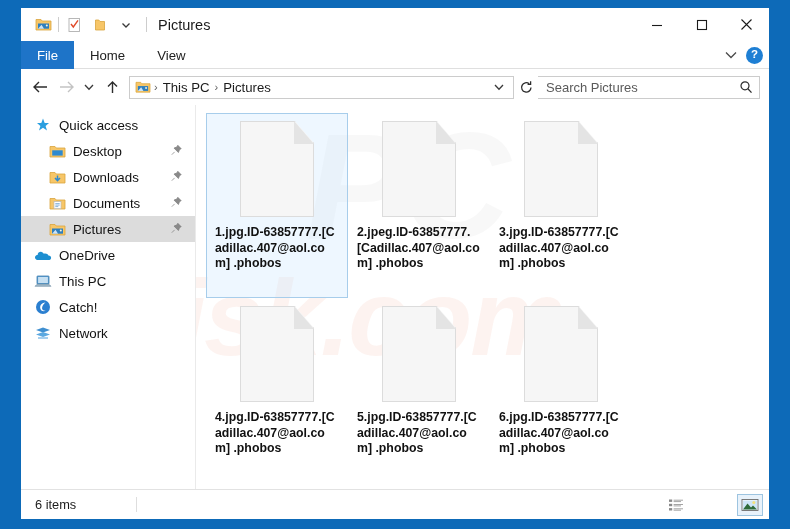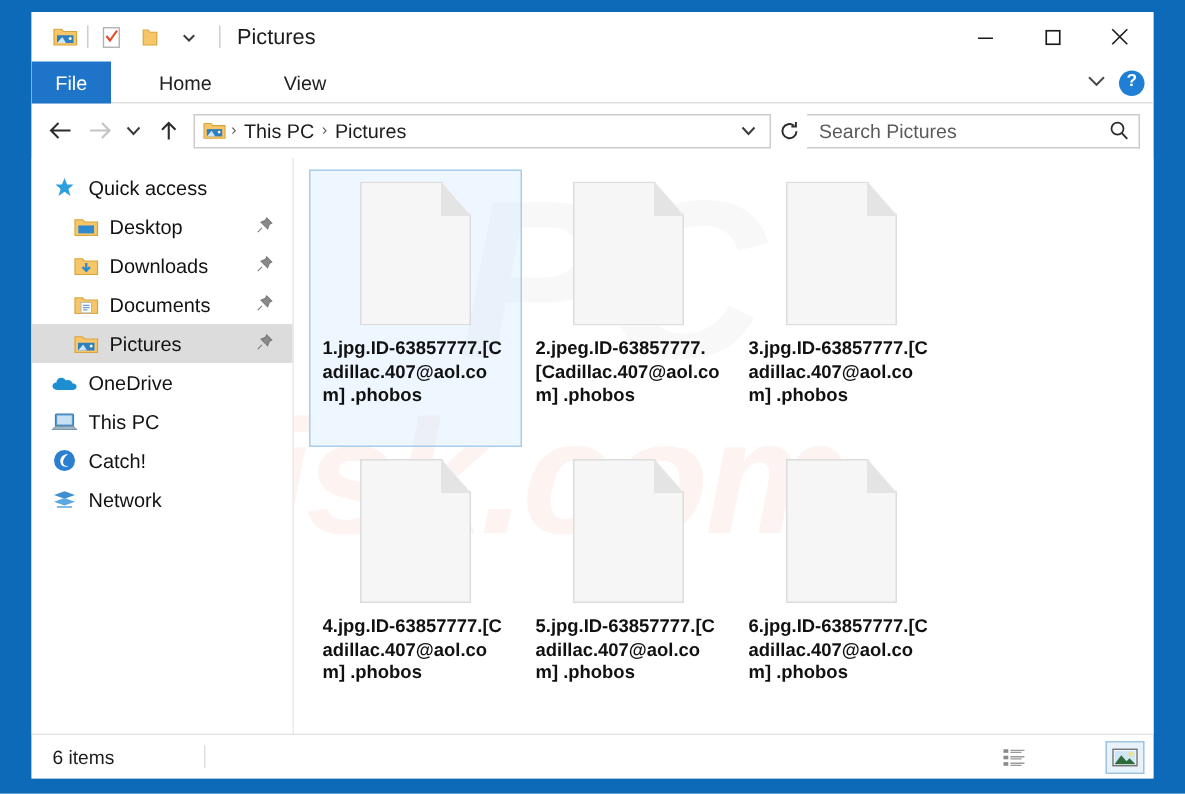--- a/index.html
+++ b/index.html
@@ -89,21 +89,20 @@
 
   
   .ribbon {
     height: 28px;
     flex: 0 0 28px;
     display: flex;
     align-items: stretch;
     background: #ffffff;
     position: relative;
     border-bottom: 1px solid #dfdfdf;
-    gap: 16px;
   }
 
   .tab {
     display: flex;
     align-items: center;
     justify-content: center;
     padding: 0 16px;
     font-size: 13.2px;
     color: #222222;
     height: 28px;

